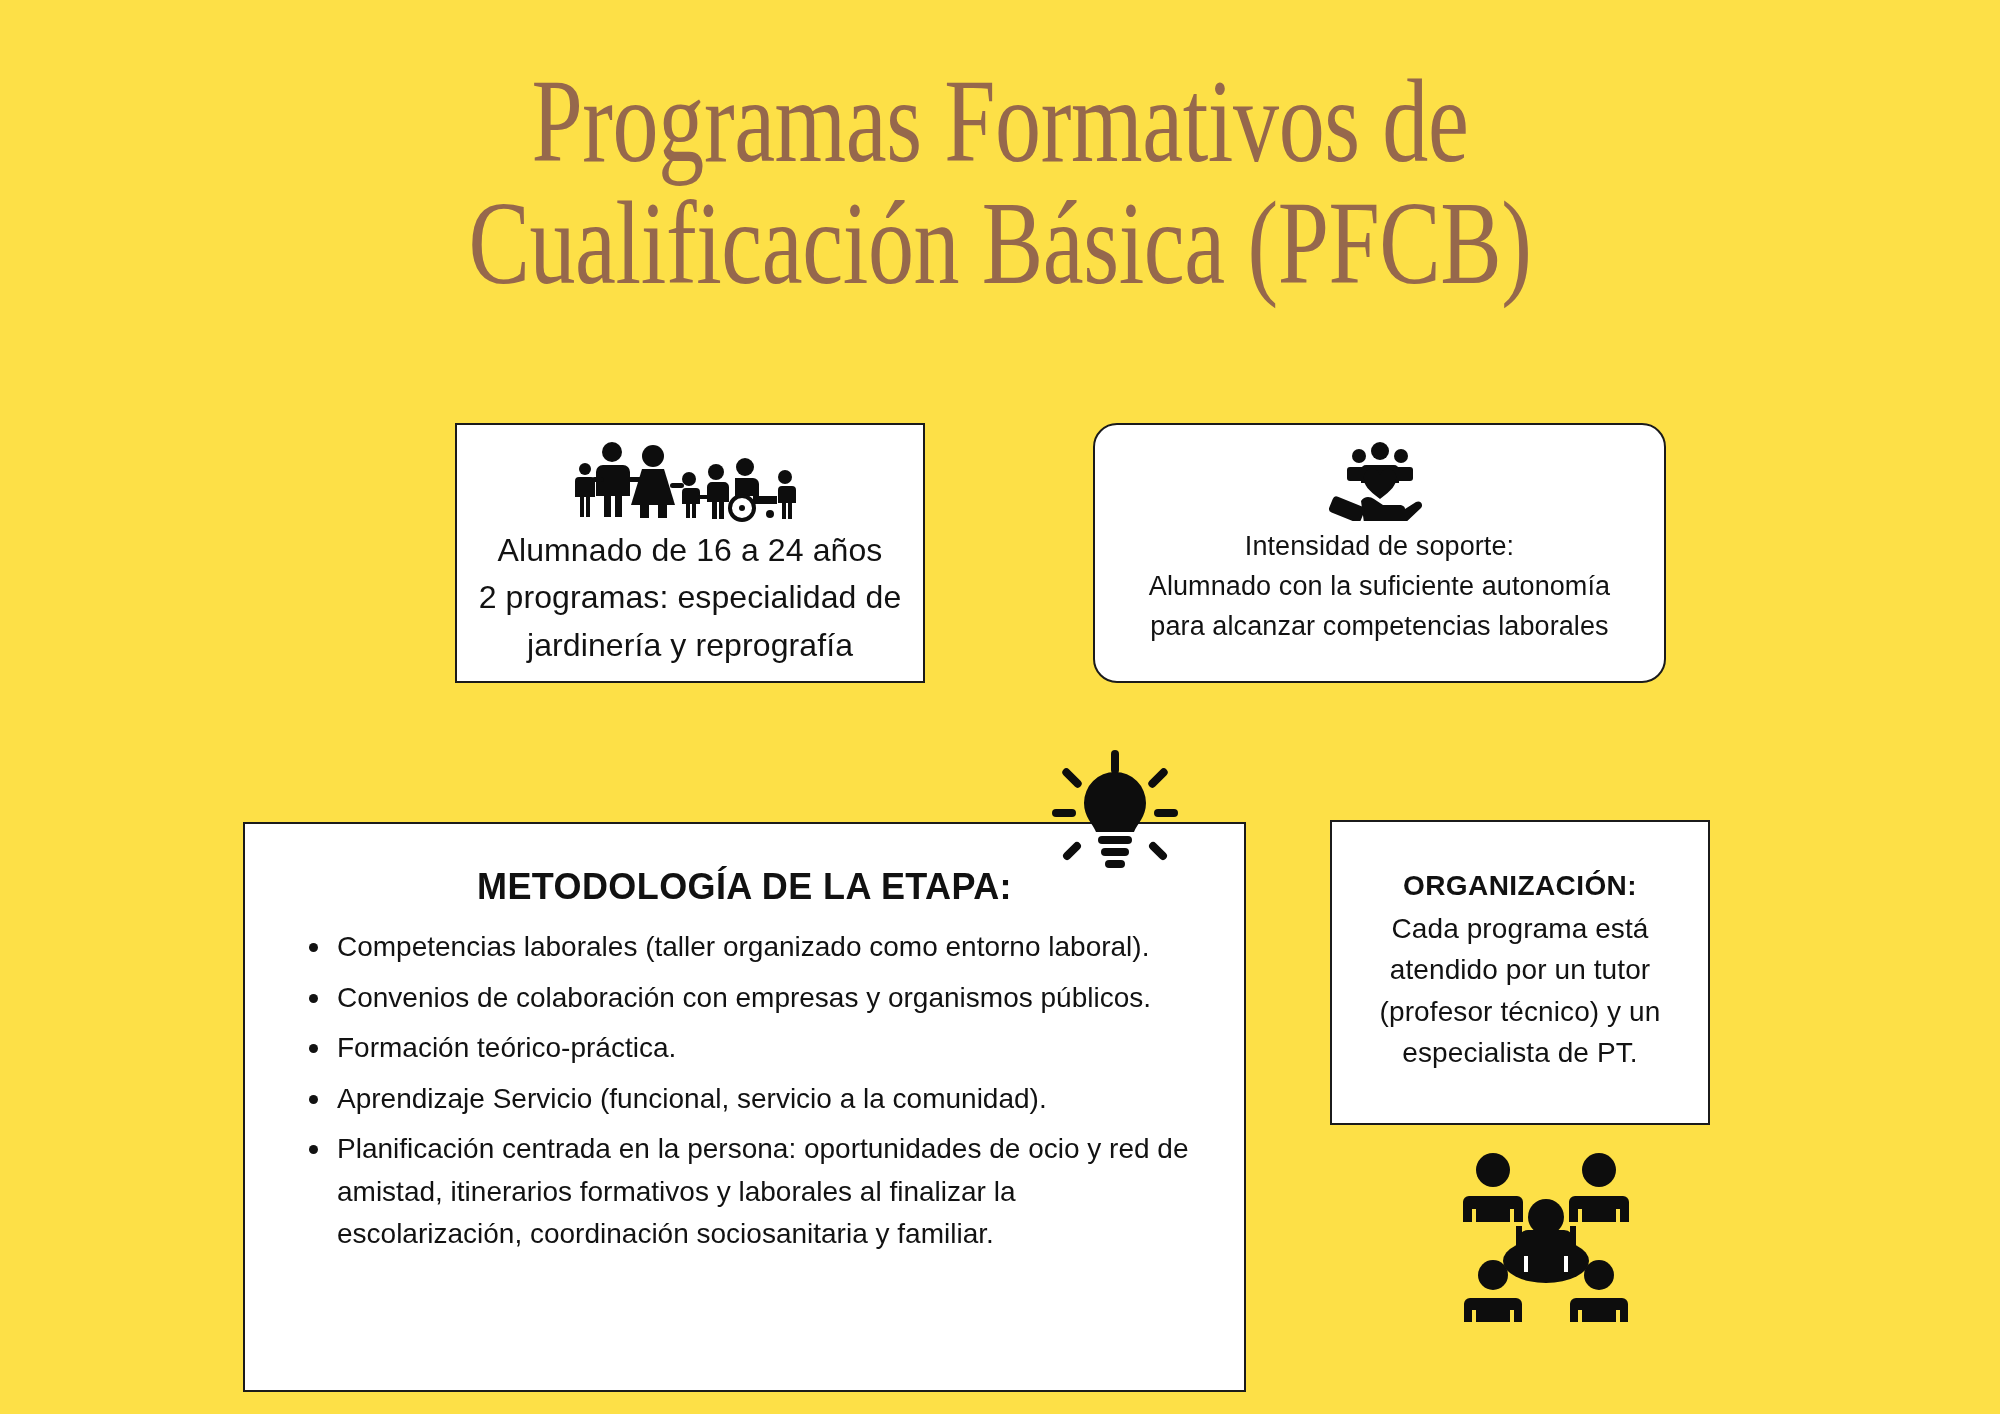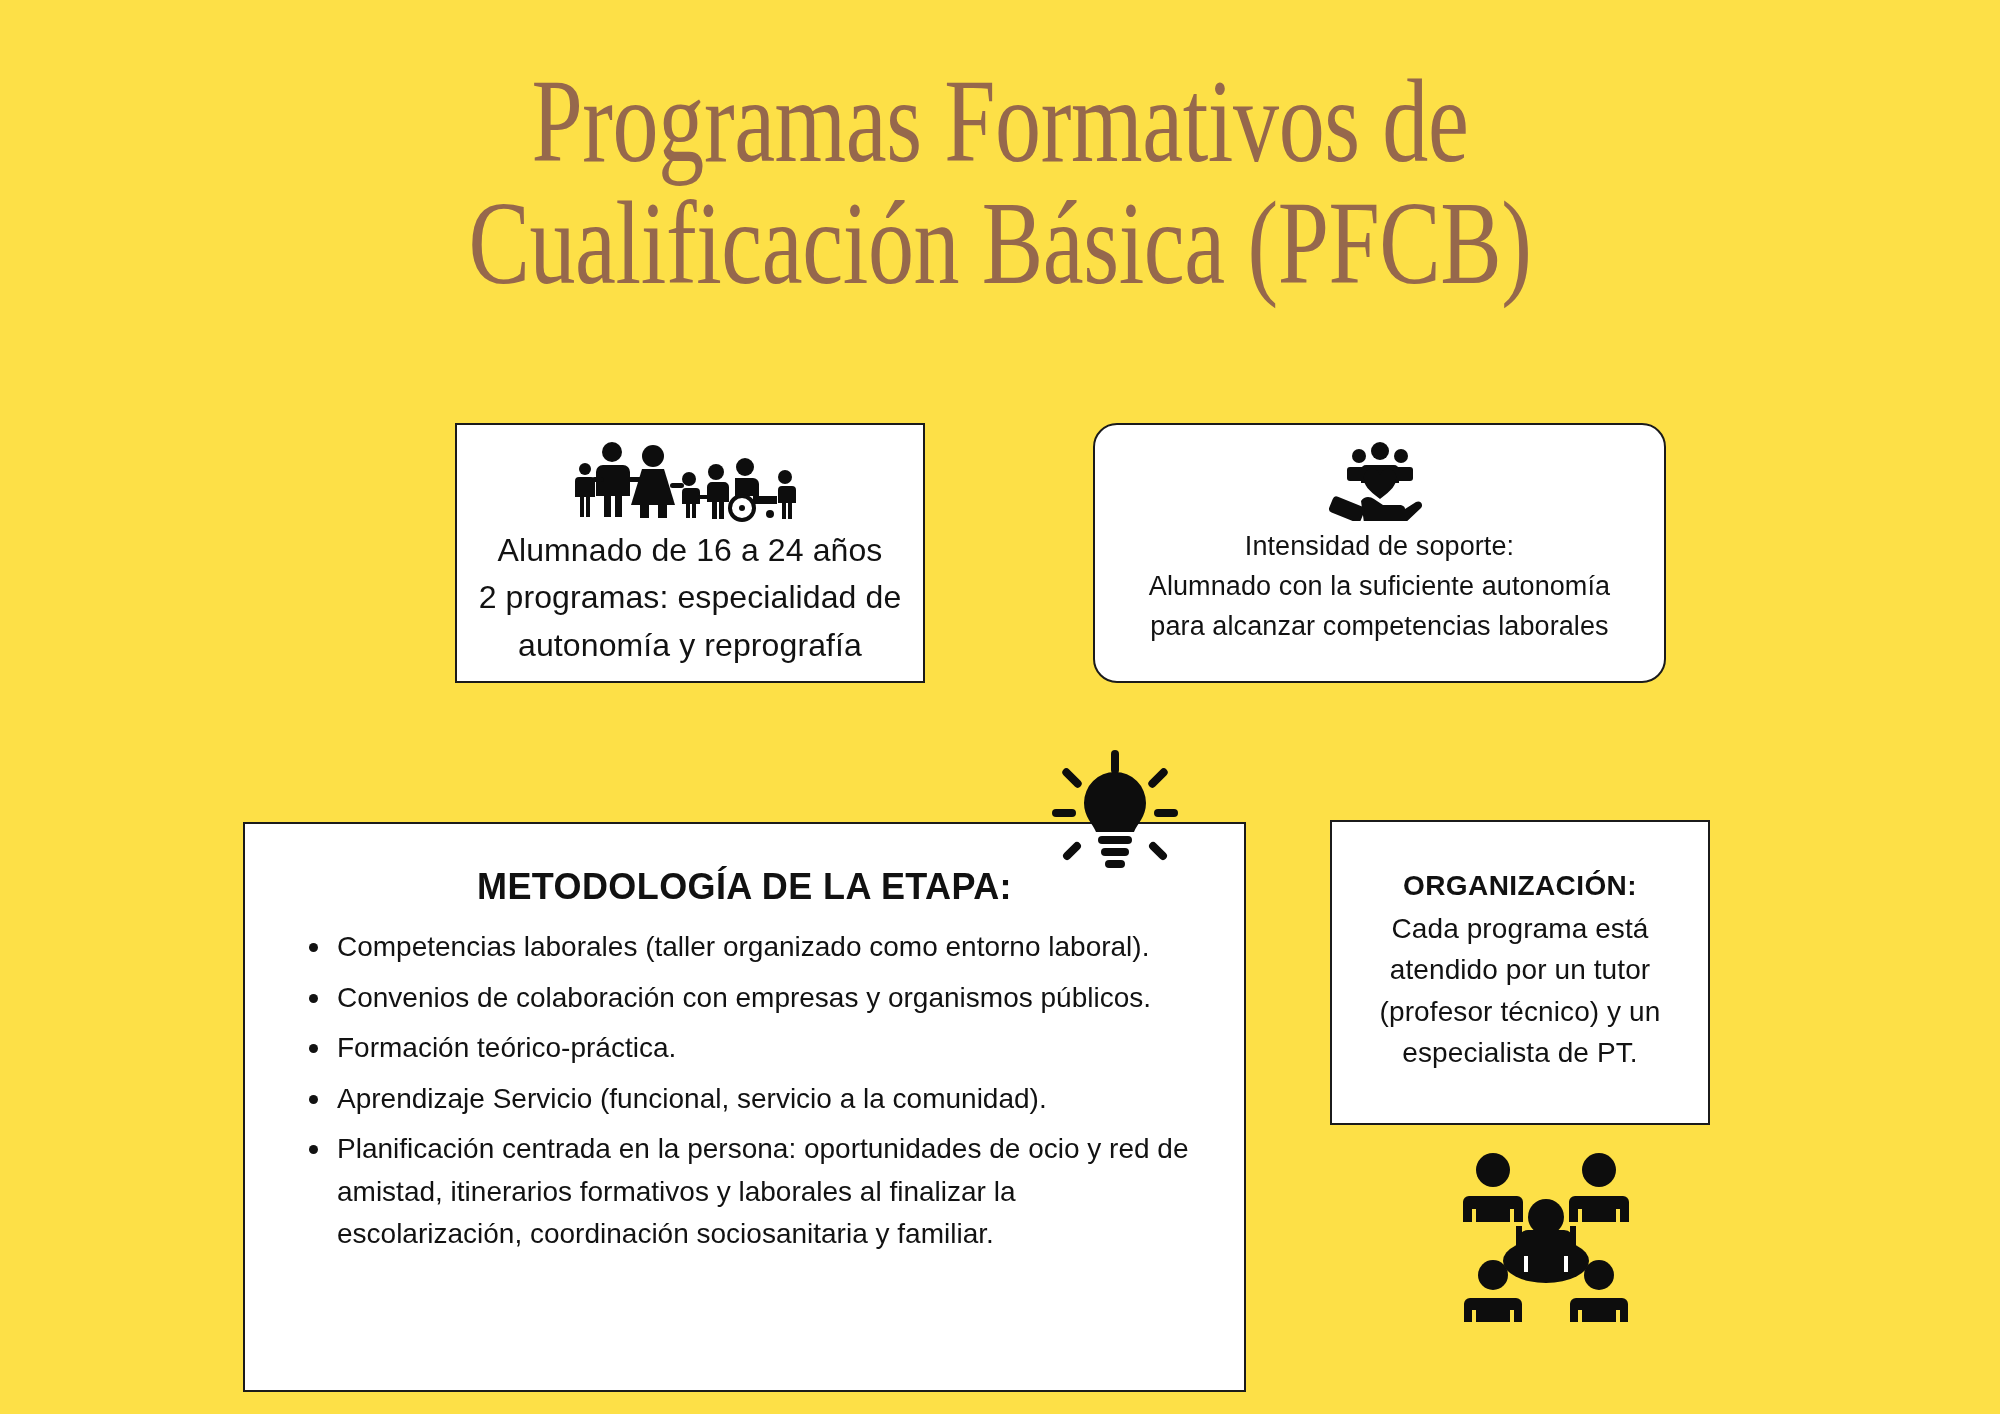--- a/index.html
+++ b/index.html
@@ -221,21 +221,21 @@
           <circle cx="200" cy="75" r="4"></circle>
 
           <circle cx="215" cy="38" r="7"></circle>
           <path d="M208 47 h14 a4 4 0 0 1 4 4 v13 h-4 v16 h-4 v-16 h-2 v16 h-4 v-16 h-4 v-13 a4 4 0 0 1 4 -4 z"></path>
         </g>
       </svg>
     </div>
     <div class="card-text">
       <div>Alumnado de 16 a 24 años</div>
       <div>2 programas: especialidad de</div>
-      <div>autonomía y reprografía</div>
+      <div>jardinería y reprografía</div>
     </div>
   </div>
 
   <div class="card" id="card-soporte">
     <div class="icon-wrap">
       <svg width="104" height="80" viewBox="0 0 104 80">
         <g class="svg-black">
 
           <circle cx="52" cy="10" r="9"></circle>
           <circle cx="31" cy="15" r="7"></circle>

